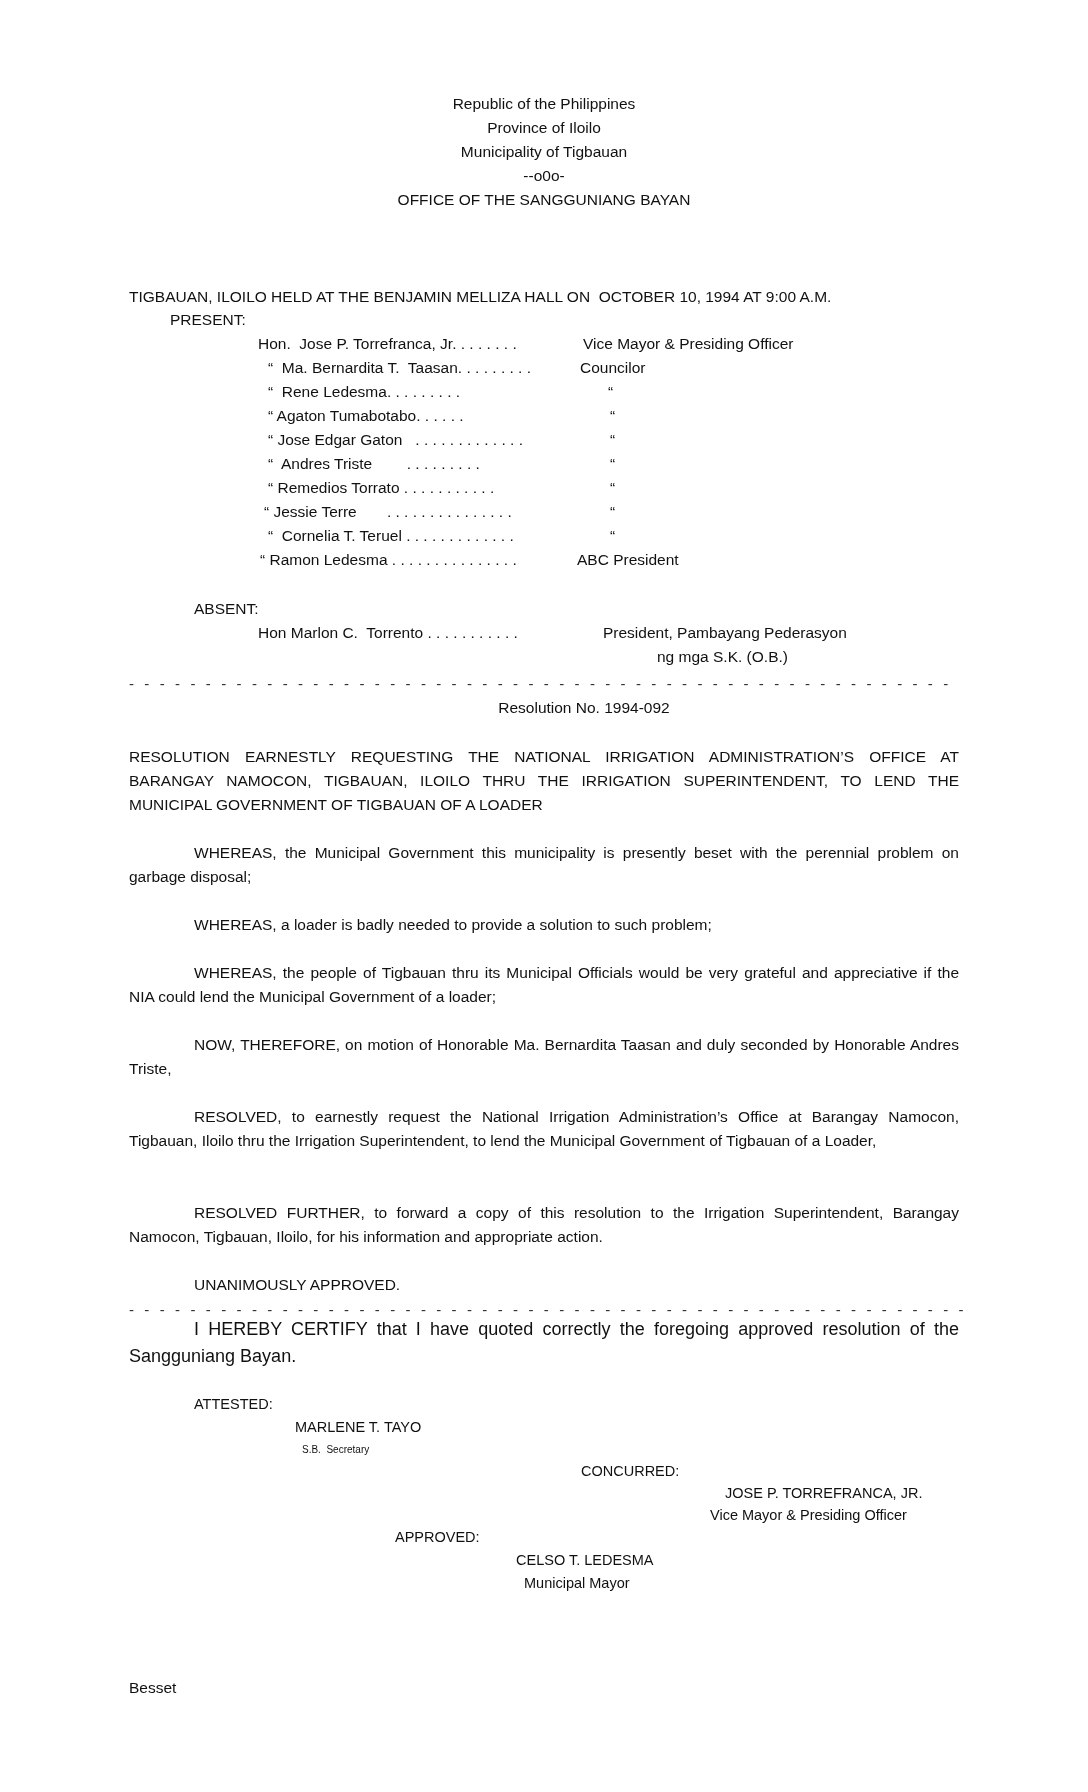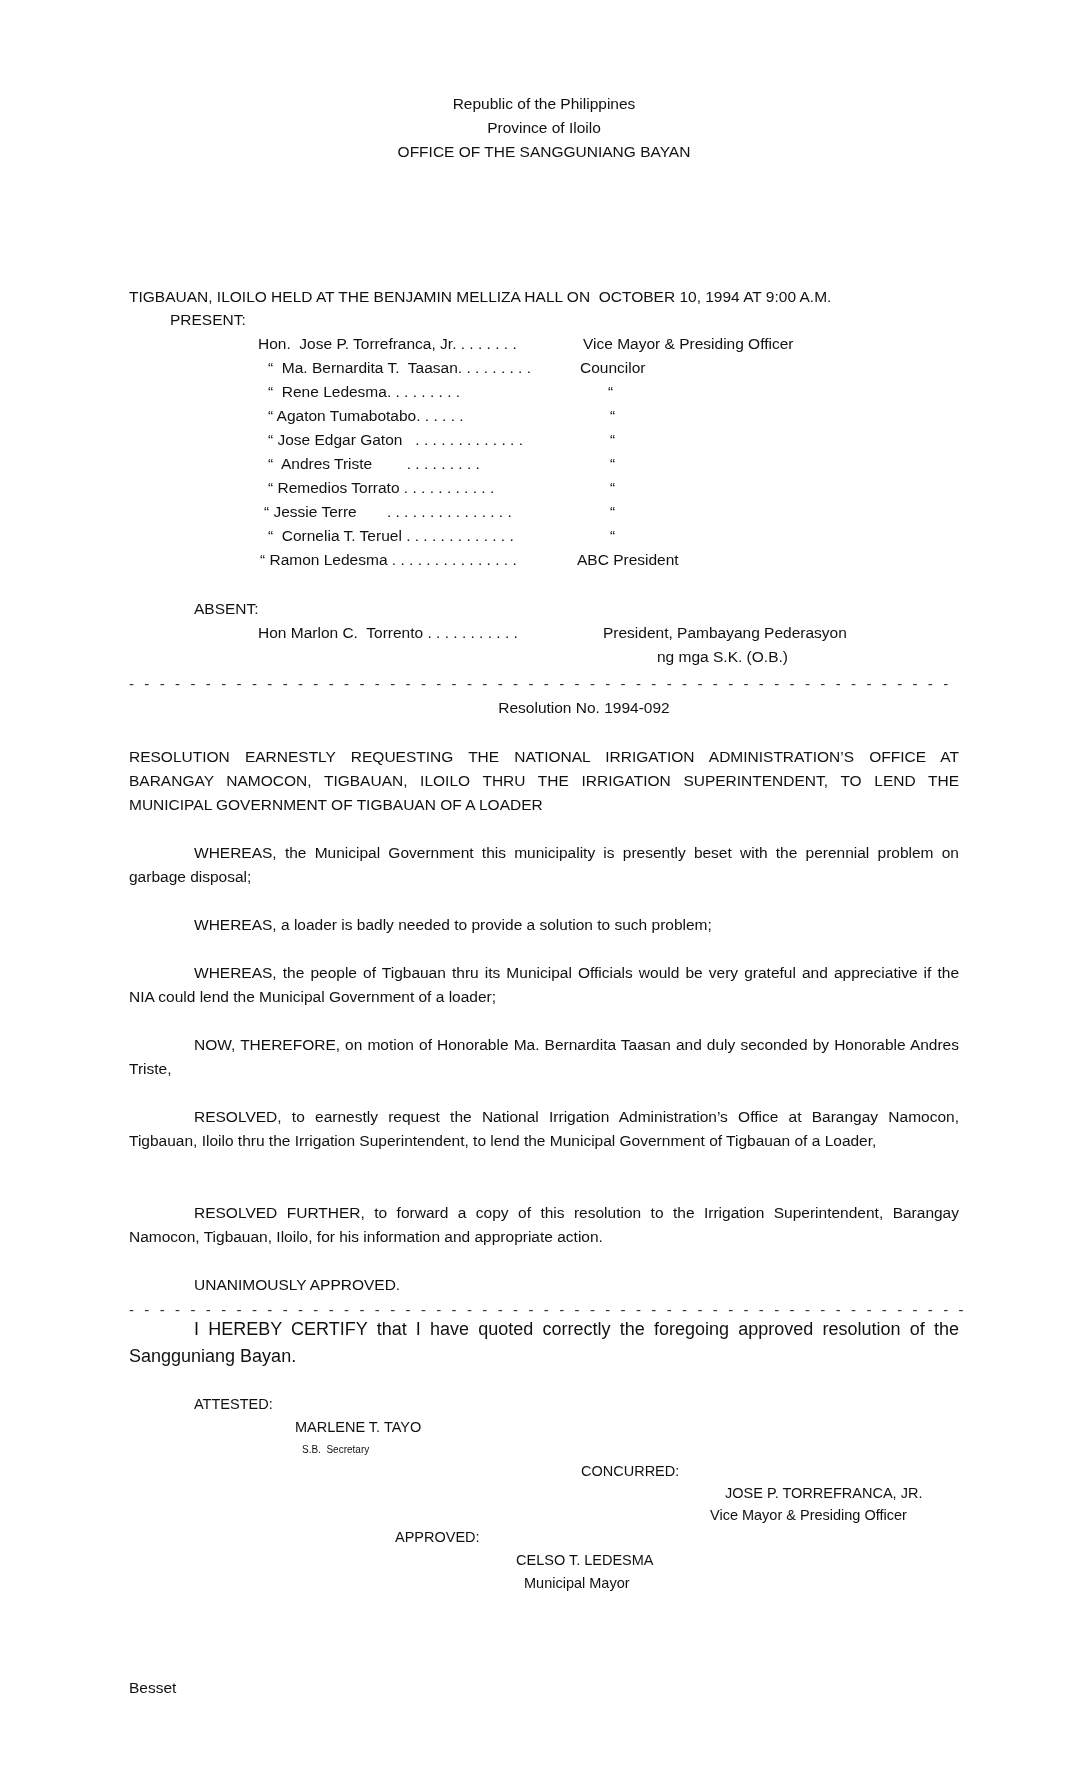--- a/index.html
+++ b/index.html
@@ -12,20 +12,22 @@
   .dash { position: absolute; left: 129px; width: 830px; overflow: hidden; white-space: nowrap;
           font-size: 15px; line-height: 14px; letter-spacing: 3.1px; color: #333; }
   .big { font-size: 18px; line-height: 27px; }
 </style>
 </head>
 <body>
 
 <div class="center-block" style="top:92px;">
   <div>Republic of the Philippines</div>
   <div>Province of Iloilo</div>
+  <div>Municipality of Tigbauan</div>
+  <div>--o0o-</div>
   <div>OFFICE OF THE SANGGUNIANG BAYAN</div>
 </div>
 
 <div class="t" style="left:129px; top:237px; line-height:24px;">
   <div>TIGBAUAN, ILOILO HELD AT THE BENJAMIN MELLIZA HALL ON  OCTOBER 10, 1994 AT 9:00 A.M.</div>
 </div>
 
 <div class="t" style="left:170px; top:310px;">PRESENT:</div>
 
 <div class="t" style="left:258px; top:334px;">Hon.  Jose P. Torrefranca, Jr. . . . . . . .</div>

